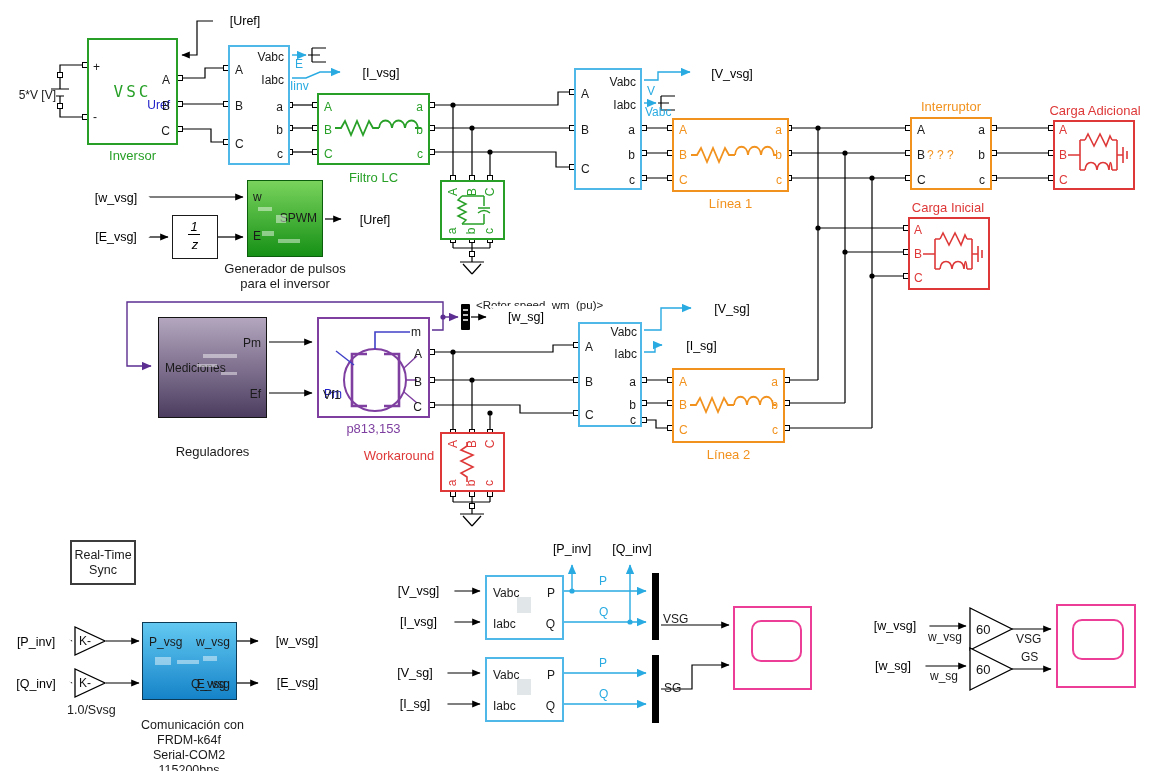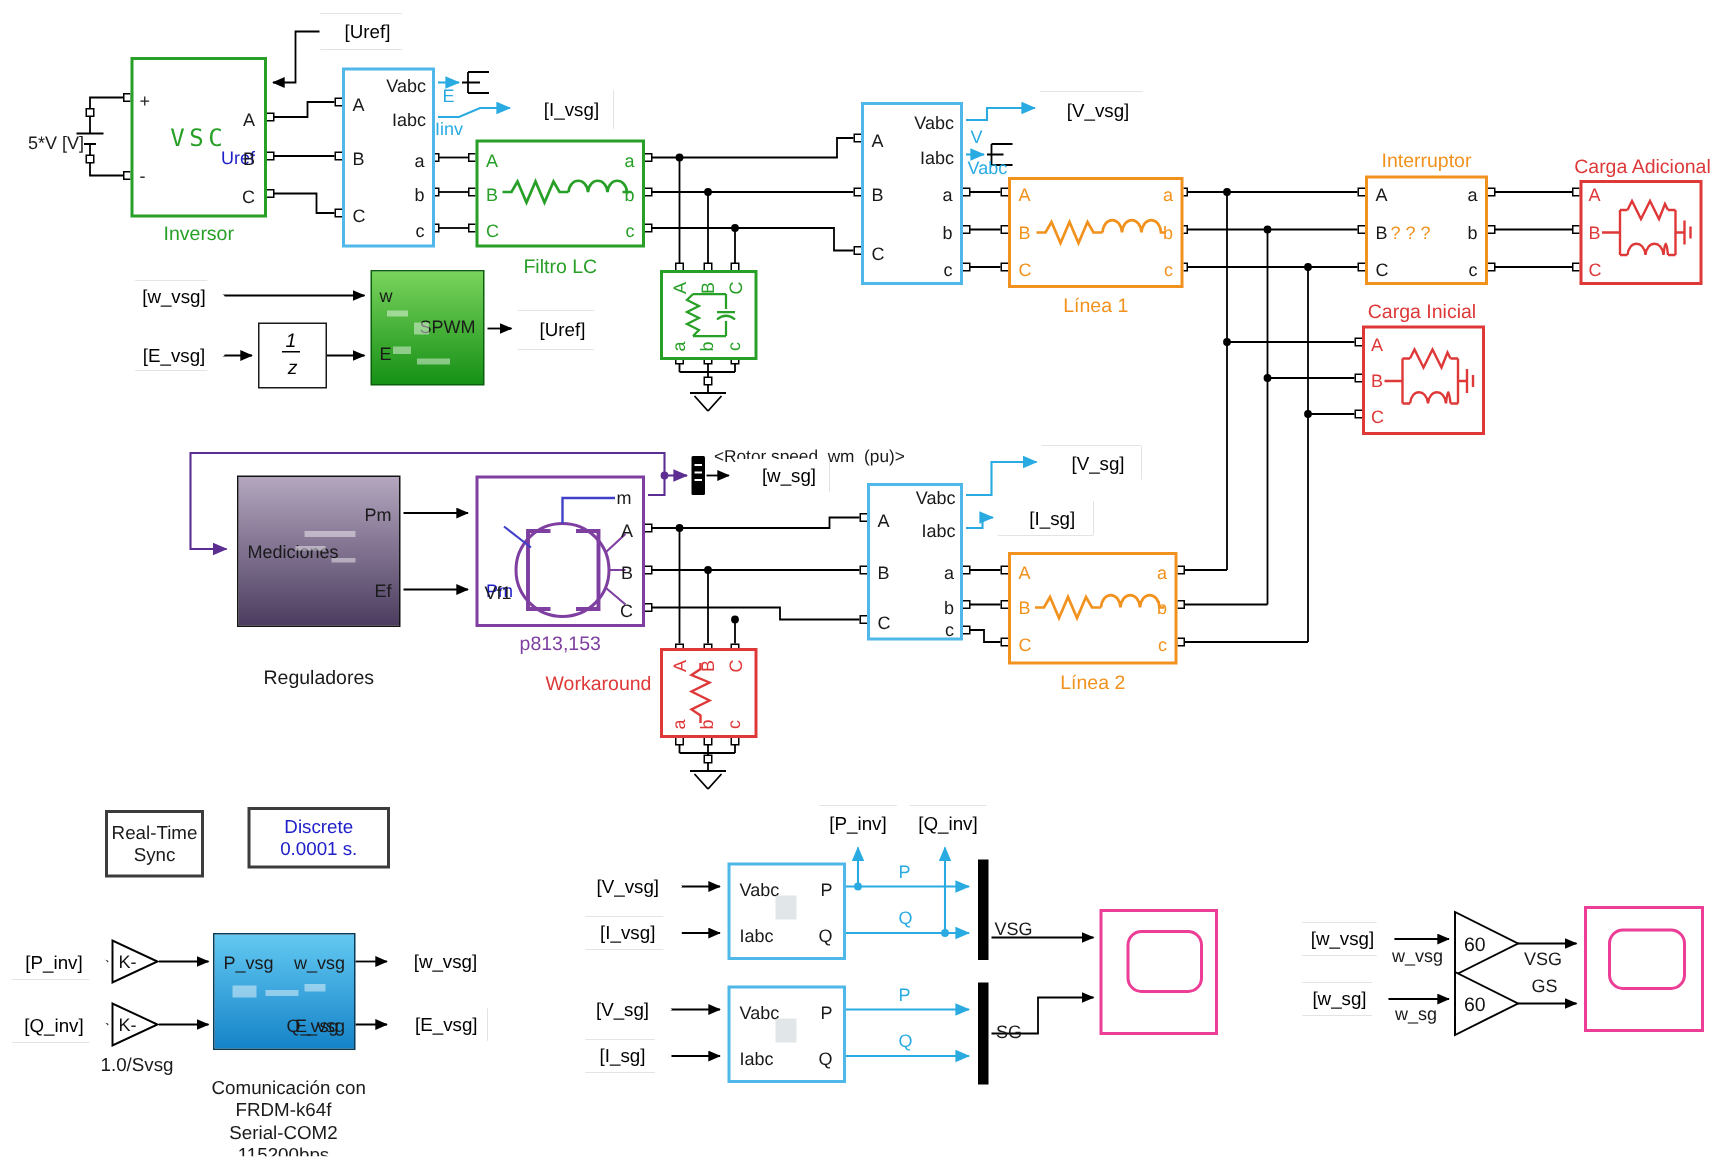--- a/index.html
+++ b/index.html
@@ -330,20 +330,21 @@
 </div>
 <div class="blk grad-green" style="left:247px;top:180px;width:76px;height:77px;">
   <span class="pl" style="left:5px;top:9px;">w</span>
   <span class="pl" style="left:5px;top:48px;">E</span>
   <span class="pl" style="right:5px;top:30px;">SPWM</span>
   <div class="ghost" style="left:10px;top:26px;width:14px;height:4px;"></div>
   <div class="ghost" style="left:28px;top:34px;width:10px;height:8px;"></div>
   <div class="ghost" style="left:14px;top:50px;width:12px;height:5px;"></div>
   <div class="ghost" style="left:30px;top:58px;width:22px;height:4px;"></div>
 </div>
+<div class="cap" style="left:215px;top:261px;width:140px;"><span>Generador de pulsos</span><br><span>para el inversor</span></div>
 <div class="tag nt-l" style="left:345px;top:207px;width:42px;height:26px;">[Uref]</div>
 
 <div class="blk b-blue" style="left:574px;top:68px;width:68px;height:122px;">
   <span class="pl" style="left:5px;top:17px;">A</span>
   <span class="pl" style="left:5px;top:53px;">B</span>
   <span class="pl" style="left:5px;top:92px;">C</span>
   <span class="pl" style="right:4px;top:5px;">Vabc</span>
   <span class="pl" style="right:4px;top:28px;">Iabc</span>
   <span class="pl" style="right:5px;top:53px;">a</span>
   <span class="pl" style="right:5px;top:78px;">b</span>
@@ -468,23 +469,20 @@
   <svg width="109" height="71">
     <polyline points="16,35 22,35 26,28 32,42 38,28 44,42 50,28 54,35 60,35" fill="none" stroke="#F2921E" stroke-width="1.8"></polyline>
     <path d="M60,35 c1,-11 12,-11 13,0 c1,-11 12,-11 13,0 c1,-11 12,-11 13,0 h3" fill="none" stroke="#F2921E" stroke-width="1.8"></path>
   </svg>
 </div>
 <div class="cap or" style="left:672px;top:447px;width:113px;">Línea 2</div>
 
 <div class="blk b-dark" style="left:70px;top:540px;width:66px;height:45px;display:flex;align-items:center;justify-content:center;text-align:center;font-size:12.5px;line-height:15px;">
   <div><span>Real-Time</span><br><span>Sync</span></div>
 </div>
-<div class="blk b-dark" style="left:165px;top:538px;width:95px;height:41px;display:flex;align-items:center;justify-content:center;text-align:center;font-size:12.5px;line-height:15px;color:var(--bluetxt);">
-  <div><span>Discrete</span><br><span>0.0001 s.</span></div>
-</div>
 
 <div class="tag pt-r" style="left:8px;top:630px;width:56px;height:23px;">[P_inv]</div>
 <div class="tag pt-r" style="left:8px;top:672px;width:56px;height:23px;">[Q_inv]</div>
 <span class="slb" style="left:67px;top:703px;font-size:12.5px;">1.0/Svsg</span>
 
 <div class="blk grad-blue" style="left:142px;top:622px;width:95px;height:78px;">
   <span class="pl" style="left:6px;top:12px;">P_vsg</span>
   <span class="pl" style="left:6px;top:54px;margin-left:42px;">Q_vsg</span>
   <span class="pl" style="right:6px;top:12px;">w_vsg</span>
   <span class="pl" style="right:6px;top:54px;">E_vsg</span>

